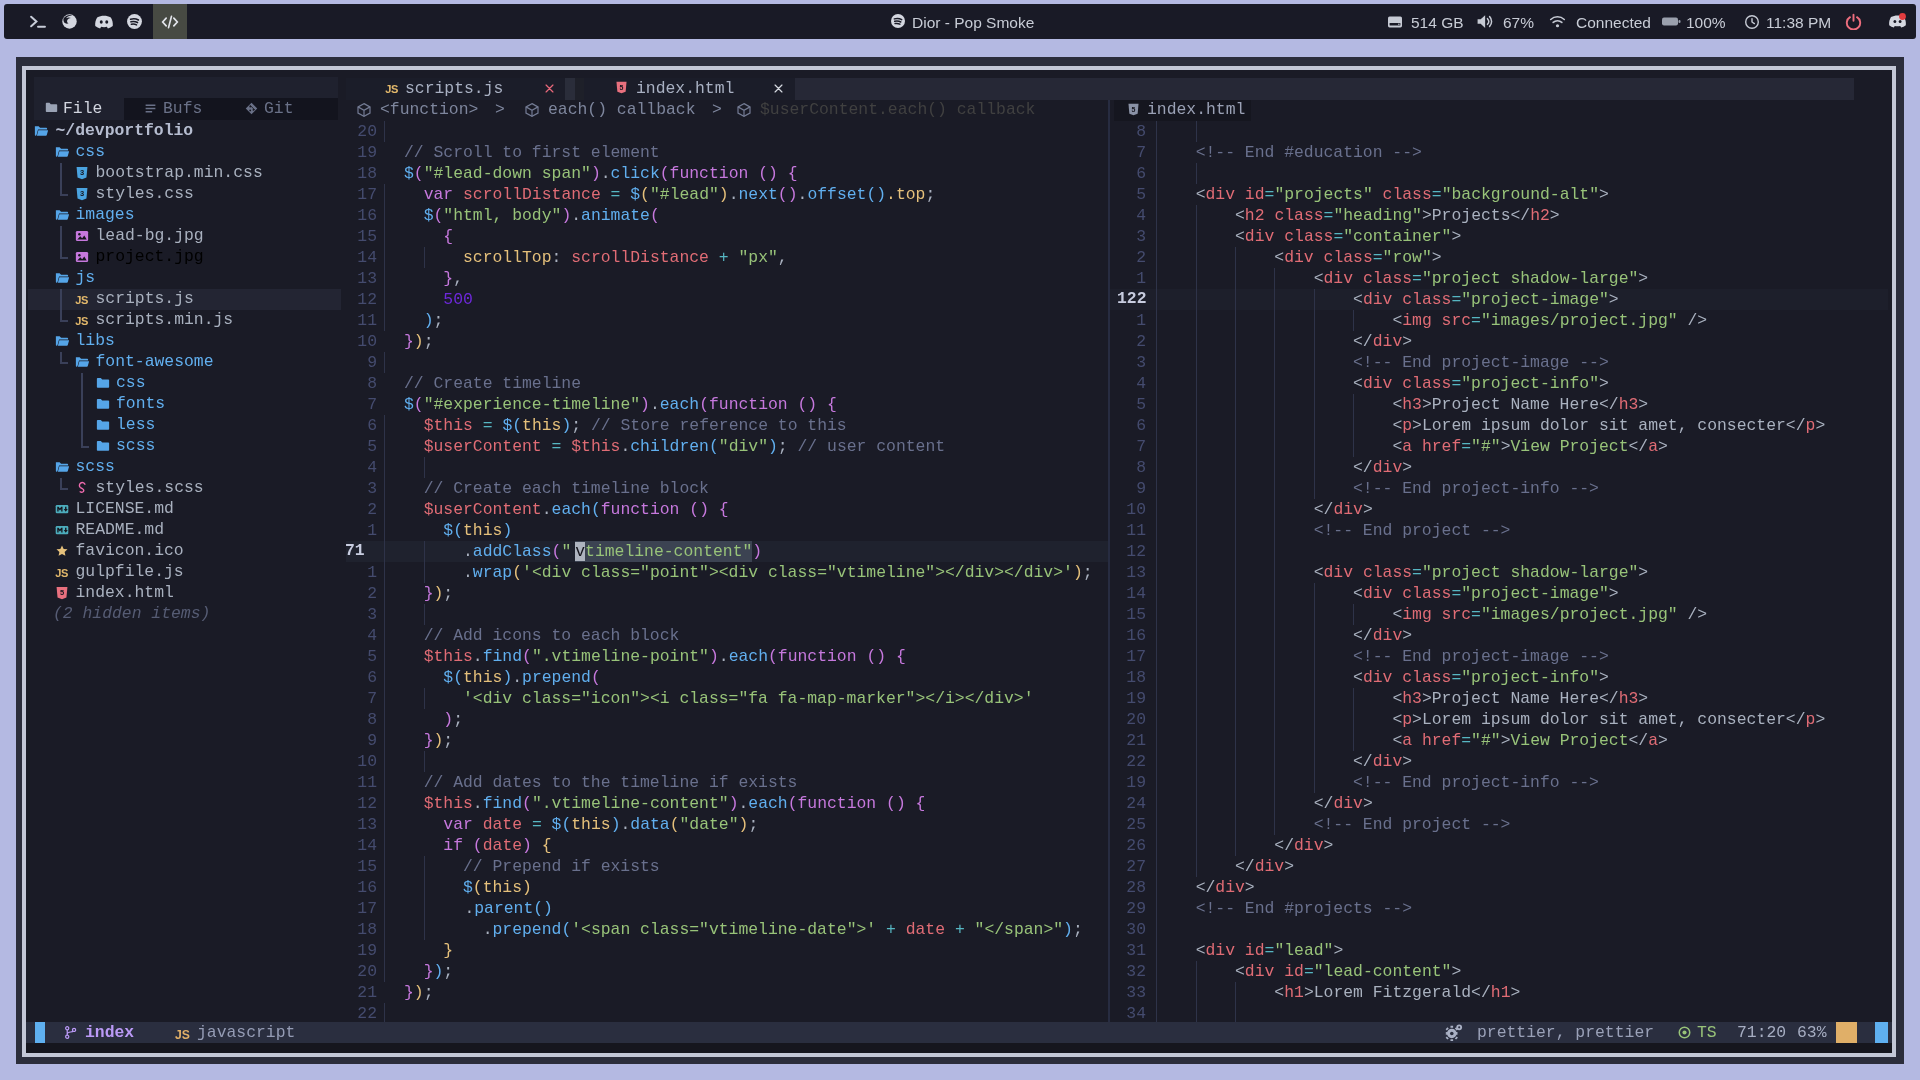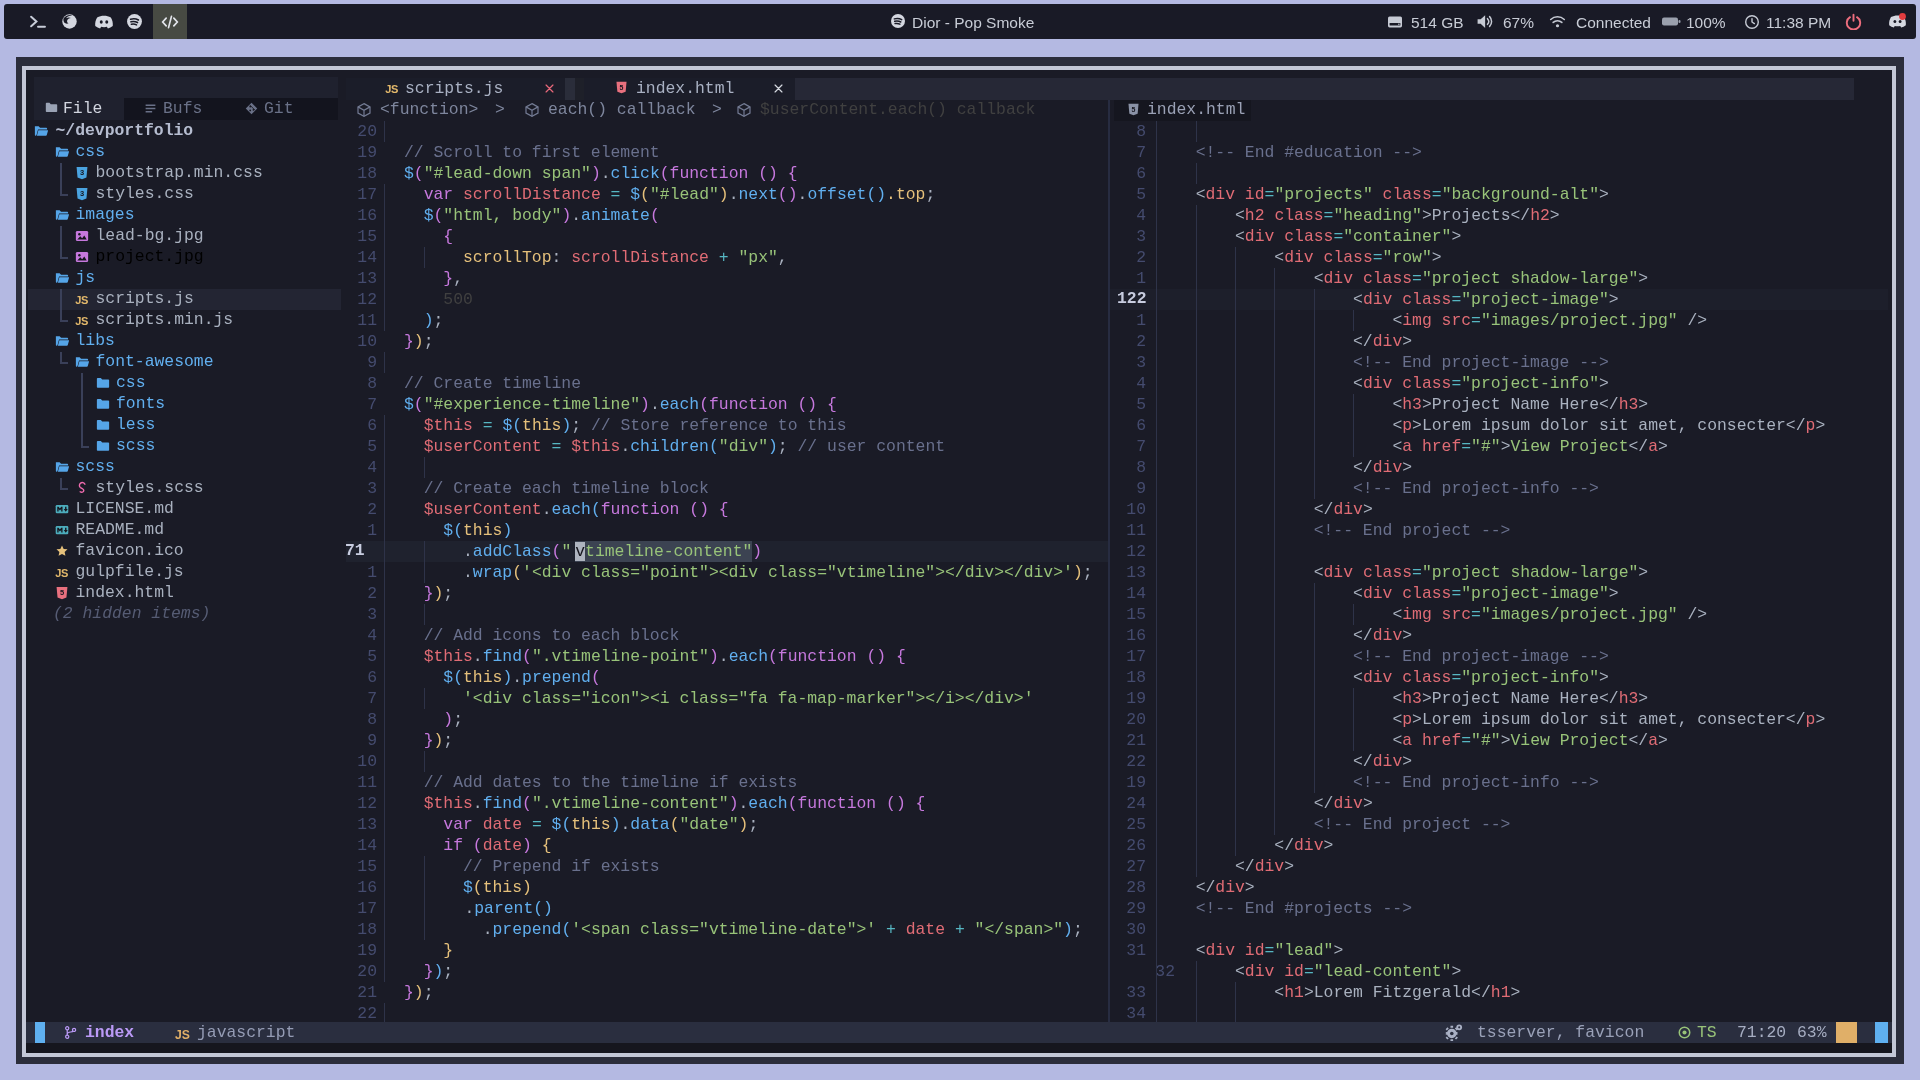--- a/index.html
+++ b/index.html
@@ -4,21 +4,21 @@
 body{width:1920px;height:1080px;background:#b4b9e2;overflow:hidden;position:relative}
 .abs{position:absolute}
 .cl{position:absolute;font:16.4px/21px "Liberation Mono",monospace;white-space:pre;color:#a9b1bf;letter-spacing:0}
 i{font-style:normal}
 .M{color:#c678dd}
 .G{color:#e5c07b}
 .B{color:#61afef}
 .S{color:#98c379}
 .R{color:#e06c75}
 .T{color:#56b6c2}
-.O{color:#404040}
+.O{color:#6d28d9}
 .W{color:#a9b1bf}
 .C{color:#69708d}
 .num{position:absolute;font:16.4px/21px "Liberation Mono",monospace;color:#444b6e;width:47px;text-align:right;white-space:pre}
 </style></head><body>
 <div class="abs" style="left:4px;top:4px;width:1912px;height:35px;background:#191a26;border-radius:3px"></div>
 <svg class="abs" style="left:29px;top:13px" width="17" height="17" viewBox="0 0 16 16">
     <g stroke="#c7ccd8" stroke-width="1.9" fill="none" stroke-linecap="round">
       <path d="M2 3.5 7 8l-5 4.5M8.5 13H15"></path>
     </g>
   </svg>
@@ -379,21 +379,21 @@
 <div class="num" style="left:1099px;top:751px">22</div>
 <div class="num" style="left:1099px;top:772px">19</div>
 <div class="num" style="left:1099px;top:793px">24</div>
 <div class="num" style="left:1099px;top:814px">25</div>
 <div class="num" style="left:1099px;top:835px">26</div>
 <div class="num" style="left:1099px;top:856px">27</div>
 <div class="num" style="left:1099px;top:877px">28</div>
 <div class="num" style="left:1099px;top:898px">29</div>
 <div class="num" style="left:1099px;top:919px">30</div>
 <div class="num" style="left:1099px;top:940px">31</div>
-<div class="num" style="left:1128px;top:961px">32</div>
+<div class="num" style="left:1099px;top:961px">32</div>
 <div class="num" style="left:1099px;top:982px">33</div>
 <div class="num" style="left:1099px;top:1003px">34</div>
 <div class="abs" style="left:1117px;top:289px;font:bold 16.4px/20.4px 'Liberation Mono',monospace;color:#c8cde0;white-space:pre">122</div>
 <div class="abs" style="left:384.3px;top:121px;width:1px;height:21px;background:#2e3349"></div>
 <div class="abs" style="left:384.3px;top:184px;width:1px;height:147px;background:#2e3349"></div>
 <div class="abs" style="left:384.3px;top:352px;width:1px;height:21px;background:#2e3349"></div>
 <div class="abs" style="left:384.3px;top:415px;width:1px;height:567px;background:#2e3349"></div>
 <div class="abs" style="left:384.3px;top:1003px;width:1px;height:21px;background:#2e3349"></div>
 <div class="abs" style="left:423.672px;top:247px;width:1px;height:21px;background:#2e3349"></div>
 <div class="abs" style="left:423.672px;top:457px;width:1px;height:21px;background:#2e3349"></div>
@@ -514,21 +514,21 @@
     <g fill="#aab1c5">
       <circle cx="8.2" cy="11" r="5"></circle>
       <g stroke="#aab1c5" stroke-width="2.8">
         <path d="M8.2 5V3M8.2 19v-2M2 11h-.2M2.2 11H4M12.4 11h1.8M4 6.8 2.7 5.5M12.4 6.8l1.3-1.3M4 15.2l-1.3 1.3M12.4 15.2l1.3 1.3"></path>
       </g>
       <circle cx="8.2" cy="11" r="1.9" fill="#2a2e3f"></circle>
       <circle cx="16" cy="4.6" r="3"></circle>
       <circle cx="16" cy="4.6" r="1.1" fill="#2a2e3f"></circle>
     </g>
   </svg>
-<div class="abs" style="left:1477px;top:1023px;font:normal 16.4px/20.4px 'Liberation Mono',monospace;color:#9aa1b8;white-space:pre">tsserver, favicon</div>
+<div class="abs" style="left:1477px;top:1023px;font:normal 16.4px/20.4px 'Liberation Mono',monospace;color:#9aa1b8;white-space:pre">prettier, prettier</div>
 <svg class="abs" style="left:1677px;top:1025px" width="15" height="15" viewBox="0 0 16 16">
     <circle cx="8" cy="8" r="5.6" fill="none" stroke="#98c379" stroke-width="1.6"></circle>
     <circle cx="8" cy="8" r="2.2" fill="#98c379"></circle>
   </svg>
 <div class="abs" style="left:1697px;top:1023px;font:normal 16.4px/20.4px 'Liberation Mono',monospace;color:#98c379;white-space:pre">TS</div>
 <div class="abs" style="left:1737px;top:1023px;font:normal 16.4px/20.4px 'Liberation Mono',monospace;color:#a6adc2;white-space:pre">71:20</div>
 <div class="abs" style="left:1797px;top:1023px;font:normal 16.4px/20.4px 'Liberation Mono',monospace;color:#a6adc2;white-space:pre">63%</div>
 <div class="abs" style="left:1836px;top:1022px;width:21px;height:21px;background:#e0af68"></div>
 <div class="abs" style="left:1875px;top:1022px;width:13px;height:21px;background:#5fb0f0"></div>
 </body></html>

